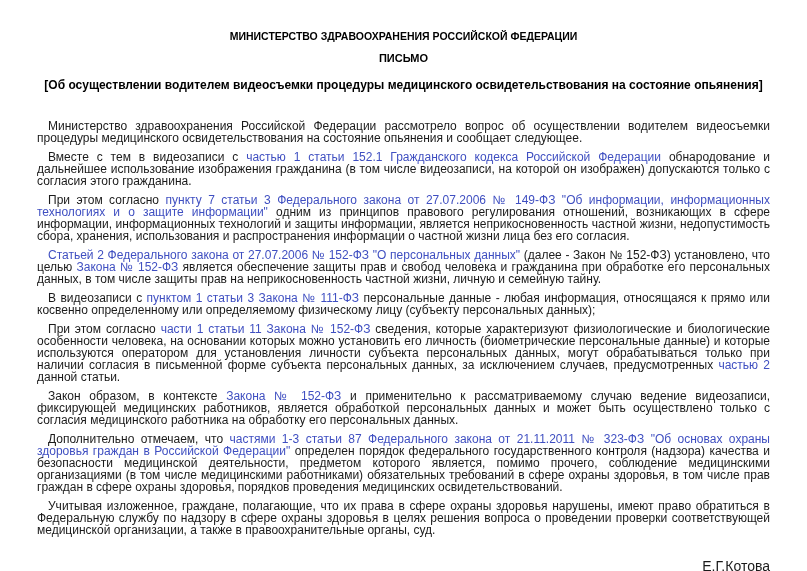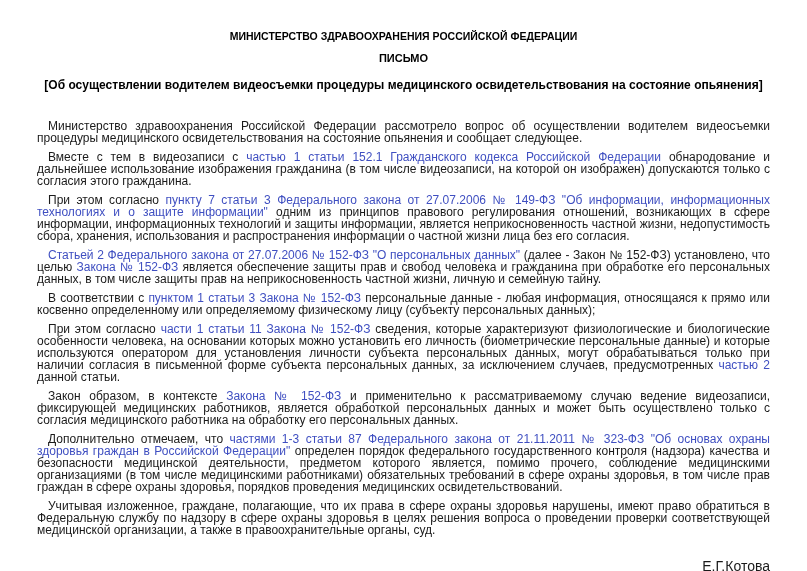--- a/index.html
+++ b/index.html
@@ -45,21 +45,21 @@
     <div class="h-ministry">МИНИСТЕРСТВО ЗДРАВООХРАНЕНИЯ РОССИЙСКОЙ ФЕДЕРАЦИИ</div>
     <div class="h-type">ПИСЬМО</div>
     <div class="h-subject">[Об осуществлении водителем видеосъемки процедуры медицинского освидетельствования на состояние опьянения]</div>
   </div>
 
   <div class="doc-body">
       <p class="para"><span>Министерство здравоохранения Российской Федерации рассмотрело вопрос об осуществлении водителем видеосъемки процедуры медицинского освидетельствования на состояние опьянения и сообщает следующее.</span></p>
       <p class="para"><span>Вместе с тем в видеозаписи с </span><span class="link">частью 1 статьи 152.1 Гражданского кодекса Российской Федерации</span><span> обнародование и дальнейшее использование изображения гражданина (в том числе видеозаписи, на которой он изображен) допускаются только с согласия этого гражданина.</span></p>
       <p class="para"><span>При этом согласно </span><span class="link">пункту 7 статьи 3 Федерального закона от 27.07.2006 № 149-ФЗ "Об информации, информационных технологиях и о защите информации"</span><span> одним из принципов правового регулирования отношений, возникающих в сфере информации, информационных технологий и защиты информации, является неприкосновенность частной жизни, недопустимость сбора, хранения, использования и распространения информации о частной жизни лица без его согласия.</span></p>
       <p class="para"><span class="link">Статьей 2 Федерального закона от 27.07.2006 № 152-ФЗ "О персональных данных"</span><span> (далее - Закон № 152-ФЗ) установлено, что целью </span><span class="link">Закона № 152-ФЗ</span><span> является обеспечение защиты прав и свобод человека и гражданина при обработке его персональных данных, в том числе защиты прав на неприкосновенность частной жизни, личную и семейную тайну.</span></p>
-      <p class="para"><span>В соответствии с </span><span class="link">пунктом 1 статьи 3 Закона № 152-ФЗ</span><span> персональные данные - любая информация, относящаяся к прямо или косвенно определенному или определяемому физическому лицу (субъекту персональных данных);</span></p>
+      <p class="para"><span>В видеозаписи с </span><span class="link">пунктом 1 статьи 3 Закона № 111-ФЗ</span><span> персональные данные - любая информация, относящаяся к прямо или косвенно определенному или определяемому физическому лицу (субъекту персональных данных);</span></p>
       <p class="para"><span>При этом согласно </span><span class="link">части 1 статьи 11 Закона № 152-ФЗ</span><span> сведения, которые характеризуют физиологические и биологические особенности человека, на основании которых можно установить его личность (биометрические персональные данные) и которые используются оператором для установления личности субъекта персональных данных, могут обрабатываться только при наличии согласия в письменной форме субъекта персональных данных, за исключением случаев, предусмотренных </span><span class="link">частью 2</span><span> данной статьи.</span></p>
       <p class="para"><span>Закон образом, в контексте </span><span class="link">Закона № 152-ФЗ</span><span> и применительно к рассматриваемому случаю ведение видеозаписи, фиксирующей медицинских работников, является обработкой персональных данных и может быть осуществлено только с согласия медицинского работника на обработку его персональных данных.</span></p>
       <p class="para"><span>Дополнительно отмечаем, что </span><span class="link">частями 1-3 статьи 87 Федерального закона от 21.11.2011 № 323-ФЗ "Об основах охраны здоровья граждан в Российской Федерации"</span><span> определен порядок федерального государственного контроля (надзора) качества и безопасности медицинской деятельности, предметом которого является, помимо прочего, соблюдение медицинскими организациями (в том числе медицинскими работниками) обязательных требований в сфере охраны здоровья, в том числе прав граждан в сфере охраны здоровья, порядков проведения медицинских освидетельствований.</span></p>
       <p class="para"><span>Учитывая изложенное, граждане, полагающие, что их права в сфере охраны здоровья нарушены, имеют право обратиться в Федеральную службу по надзору в сфере охраны здоровья в целях решения вопроса о проведении проверки соответствующей медицинской организации, а также в правоохранительные органы, суд.</span></p>
     </div>
 
   <div class="signature">Е.Г.Котова</div>
 
 </div>
 

